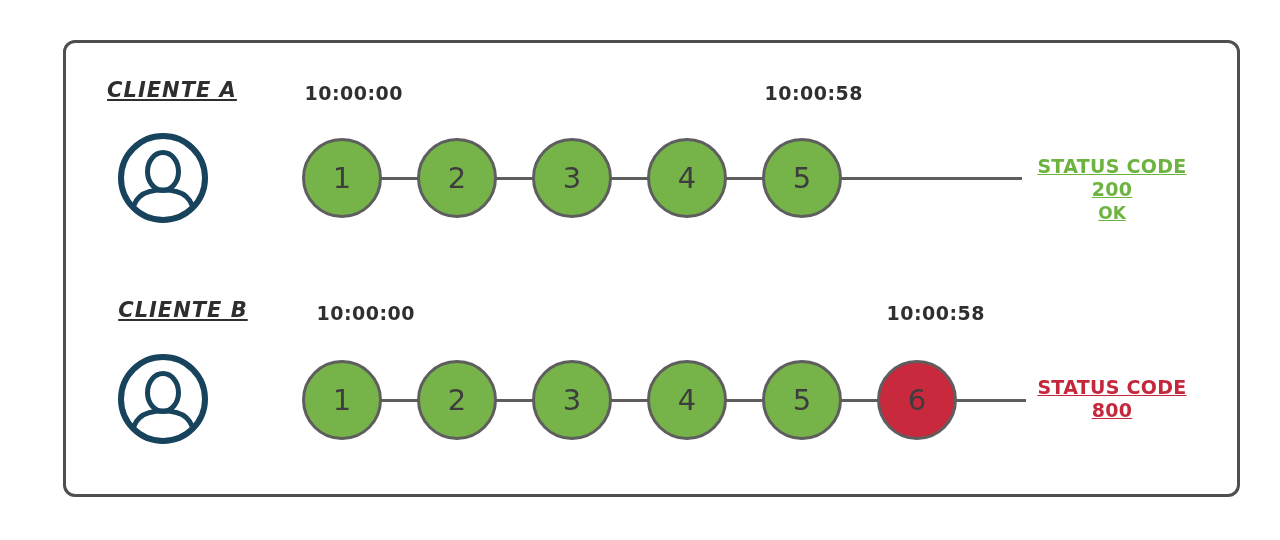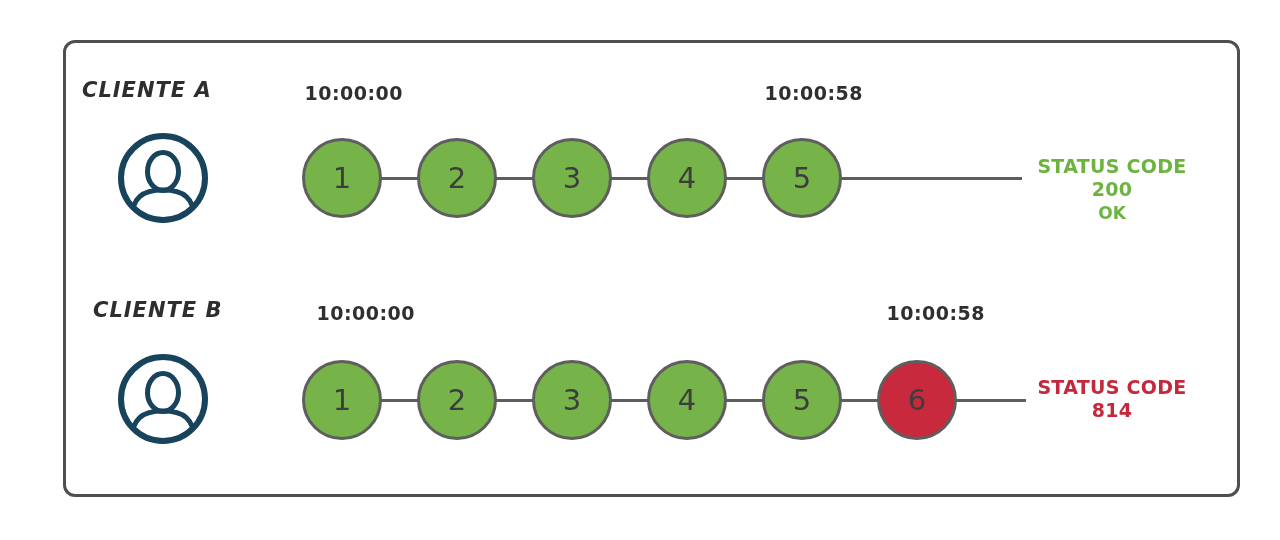--- a/index.html
+++ b/index.html
@@ -22,26 +22,27 @@
     width: 1177px;
     height: 457px;
     border: 3px solid var(--frame-border, #4f4f4f);
     border-radius: 12px;
     box-sizing: border-box;
     background: #ffffff;
   }
   .client-label {
     position: absolute;
     width: 180px;
-    text-align: left;
+    text-align: center;
     font-size: 21px;
     font-weight: 700;
     font-style: italic;
     letter-spacing: 1px;
     color: var(--heading-text, #2e2e2e);
+    text-decoration: underline;
   }
   .avatar {
     position: absolute;
     width: 94px;
     height: 94px;
   }
   .timestamp {
     position: absolute;
     width: 130px;
     text-align: right;
@@ -68,20 +69,21 @@
     font-size: 29px;
     color: var(--circle-number, #3d3d3d);
   }
   .req-circle.ok      { background: var(--circle-ok, #76b44a); }
   .req-circle.blocked { background: var(--circle-blocked, #c8293c); }
   .status-block {
     position: absolute;
     width: 180px;
     text-align: center;
     line-height: 23px;
+    text-decoration: underline;
   }
   .status-block .line1 {
     font-size: 19px;
     font-weight: 700;
     letter-spacing: 0.3px;
     display: block;
   }
   .status-block .line2 {
     font-size: 17px;
     font-weight: 700;
@@ -154,16 +156,16 @@
   <div class="track-line" style="left:340px; top:399px; width:686px;"></div>
 
   <div class="req-circle ok" style="left:302px; top:360px;">1</div>
   <div class="req-circle ok" style="left:417px; top:360px;">2</div>
   <div class="req-circle ok" style="left:532px; top:360px;">3</div>
   <div class="req-circle ok" style="left:647px; top:360px;">4</div>
   <div class="req-circle ok" style="left:762px; top:360px;">5</div>
   <div class="req-circle blocked" style="left:877px; top:360px;">6</div>
 
   <div class="status-block error" style="left:1022px; top:376px;">
-    <span class="line1">STATUS CODE 814</span>
+    <span class="line1">STATUS CODE 800</span>
   </div>
 
 </div>
 
 </body></html>

